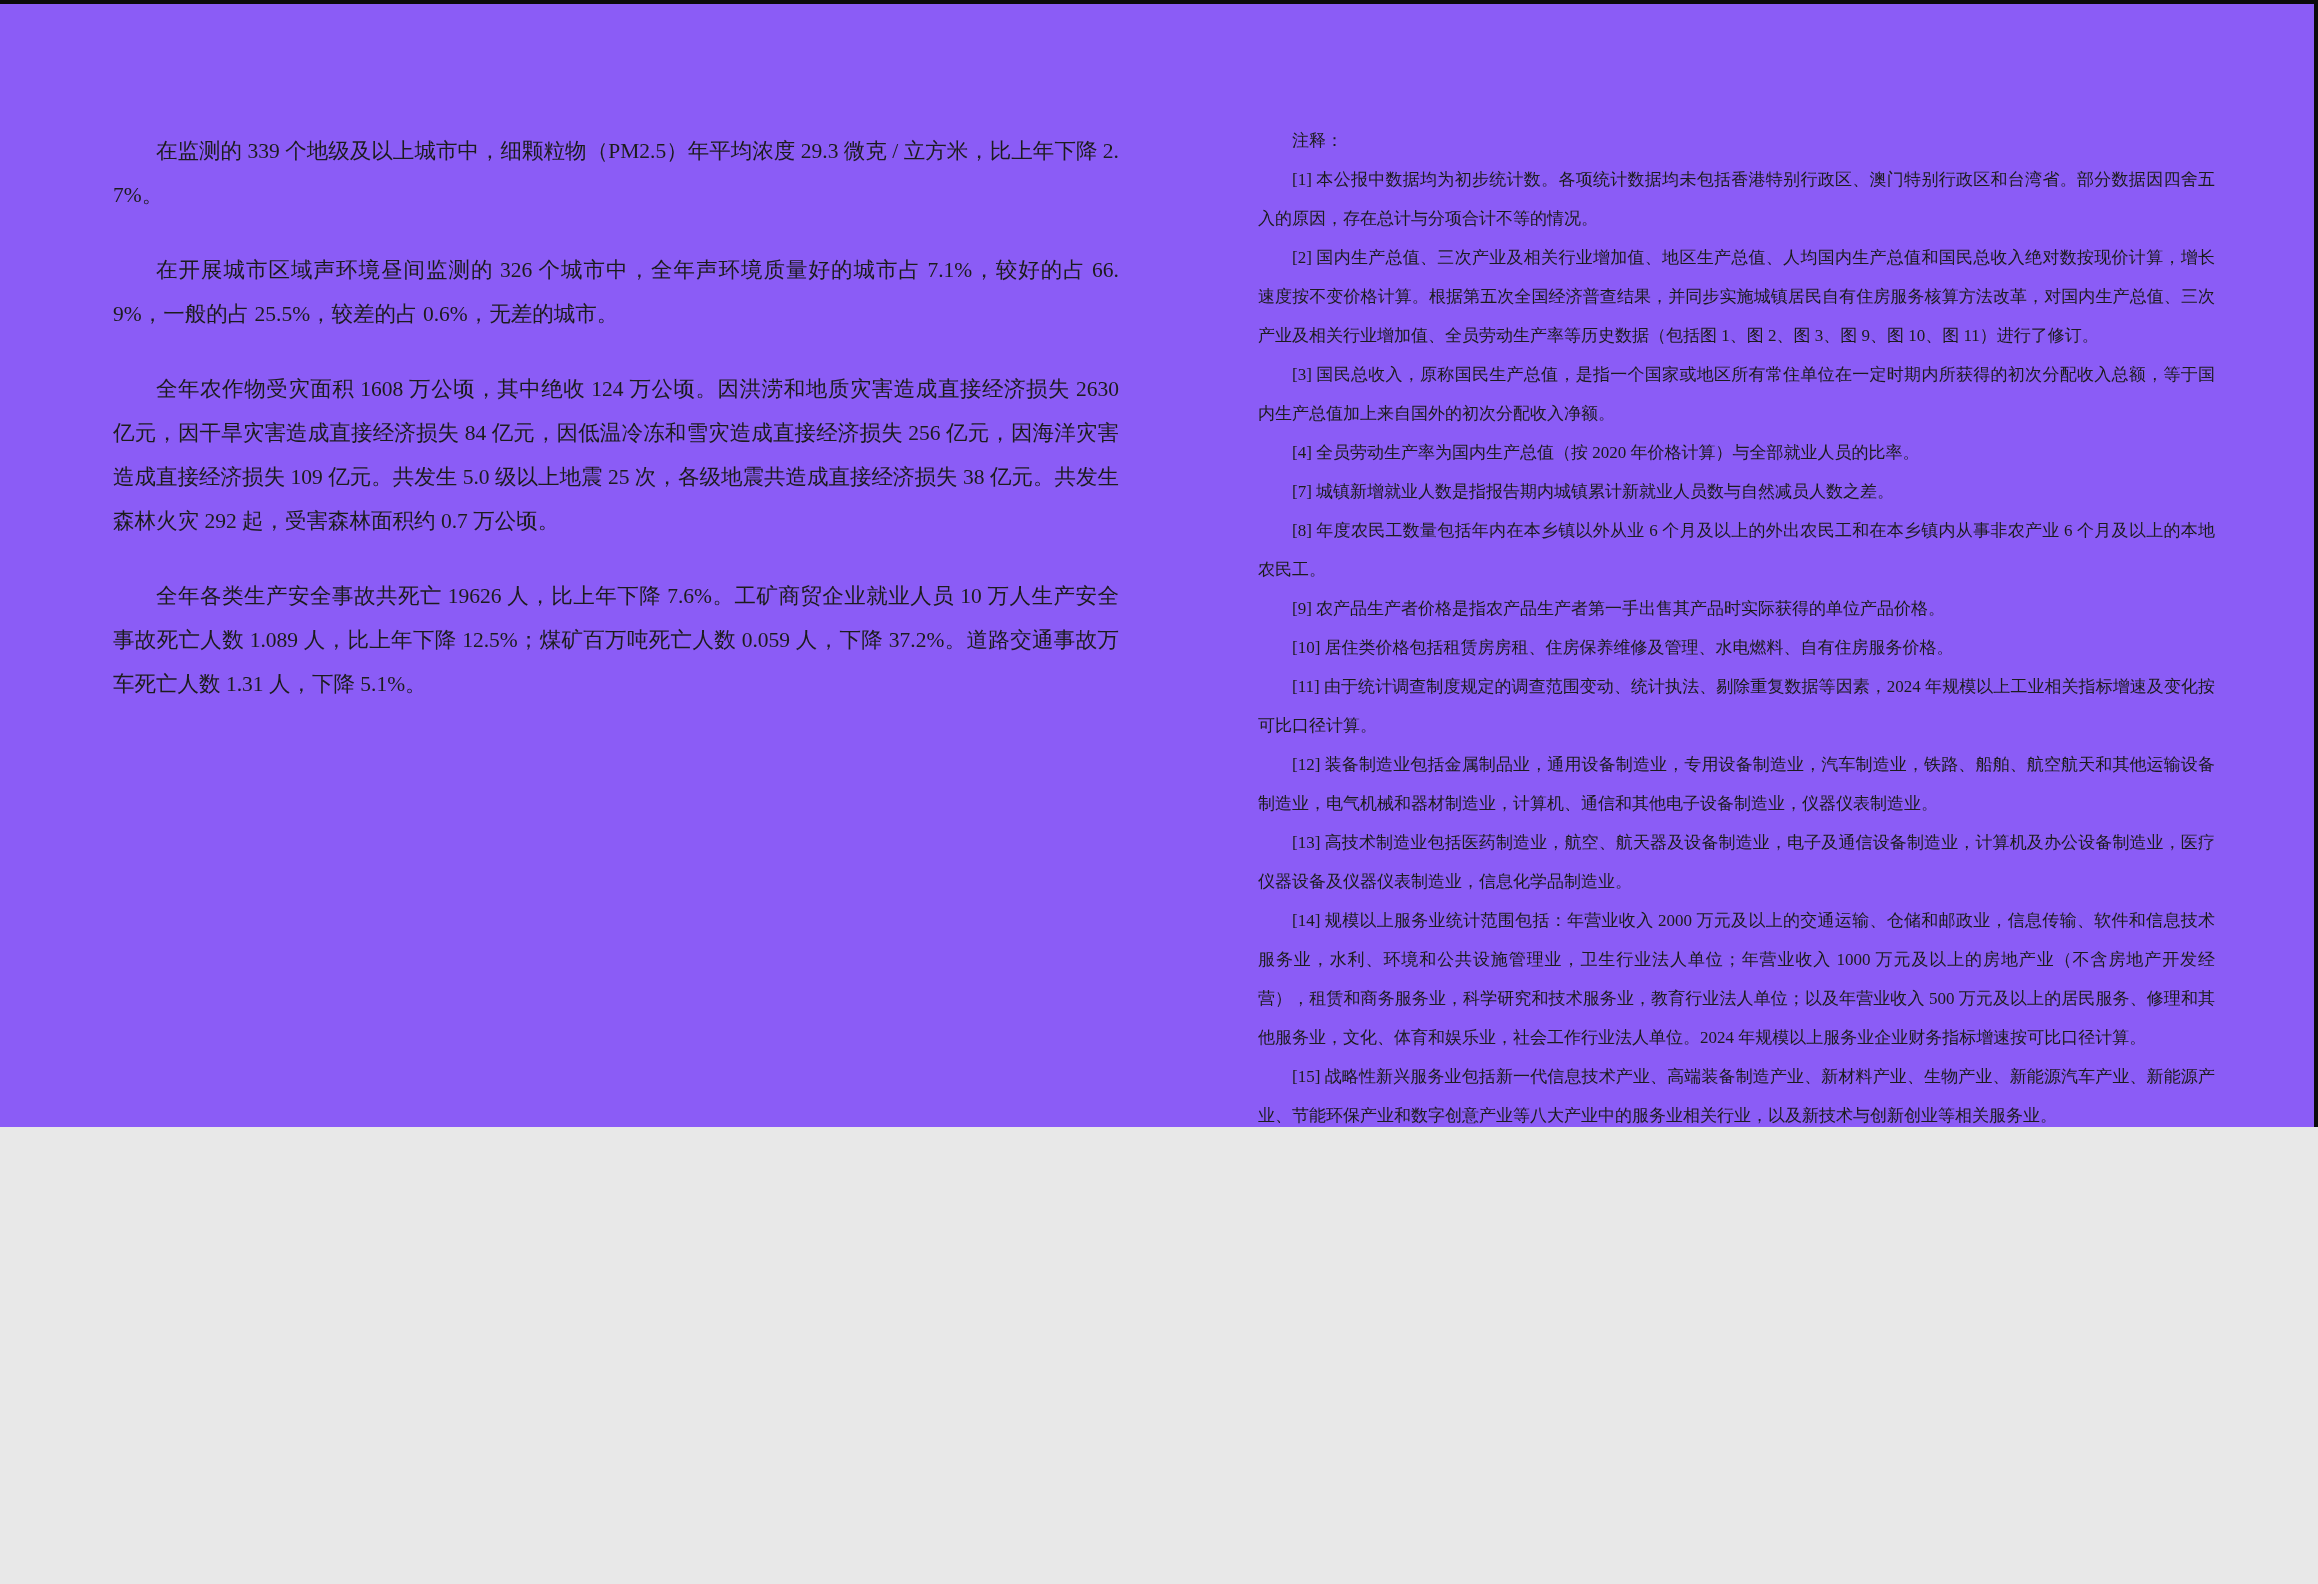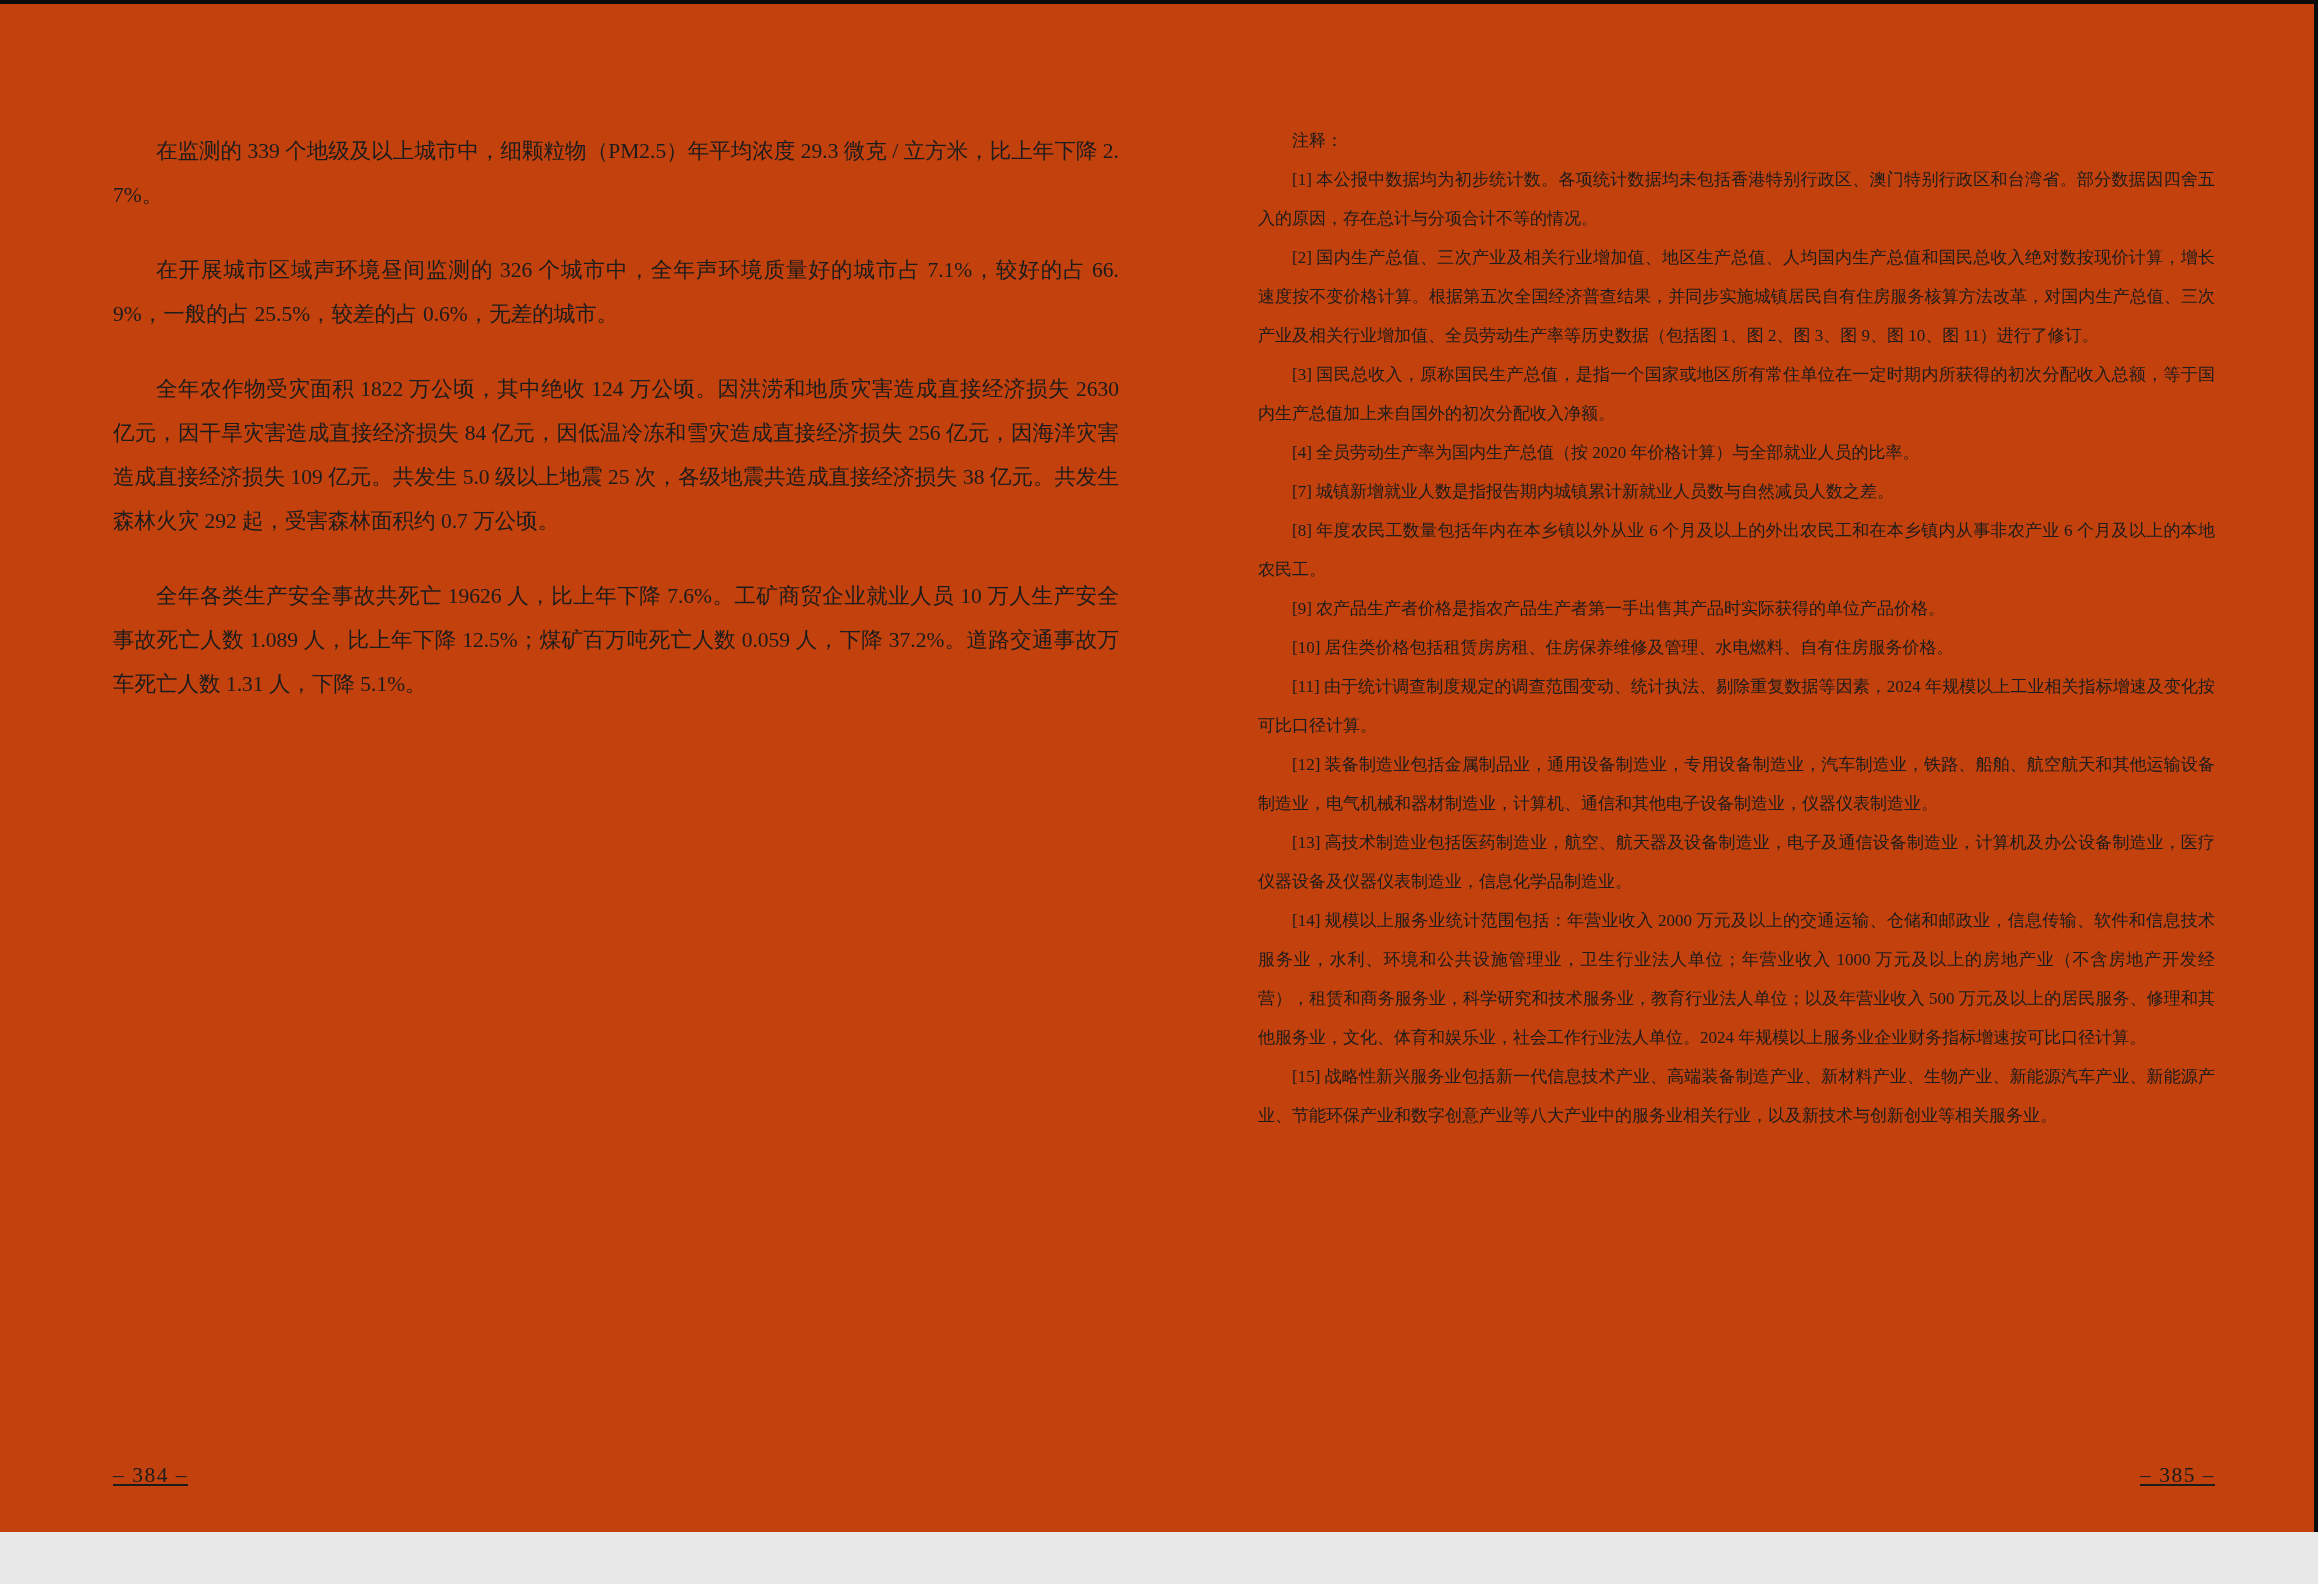--- a/index.html
+++ b/index.html
@@ -3,22 +3,22 @@
 <meta charset="utf-8">
 <style>
   html, body {
     margin: 0;
     padding: 0;
     background: #e8e8e8;
   }
   .canvas {
     position: relative;
     width: 2319px;
-    height: 1532px;
-    background: #c2410c;
+    height: 1127px;
+    background: #8b5cf6;
     overflow: hidden;
     font-family: "Liberation Serif", "DejaVu Serif", serif;
     color: #1c1c1c;
   }
   
   .edge-top {
     position: absolute;
     left: 0; top: 0;
     width: 2319px; height: 3.8px;
     background: #0b0b0b;
@@ -85,21 +85,21 @@
 <body>
 
 <div class="canvas">
 
   <div class="edge-top"></div>
   <div class="edge-right"></div>
 
   <div class="page-left-text">
     <p>在监测的 339 个地级及以上城市中，细颗粒物（PM2.5）年平均浓度 29.3 微克 / 立方米，比上年下降 2.7%。</p>
     <p>在开展城市区域声环境昼间监测的 326 个城市中，全年声环境质量好的城市占 7.1%，较好的占 66.9%，一般的占 25.5%，较差的占 0.6%，无差的城市。</p>
-    <p>全年农作物受灾面积 1822 万公顷，其中绝收 124 万公顷。因洪涝和地质灾害造成直接经济损失 2630 亿元，因干旱灾害造成直接经济损失 84 亿元，因低温冷冻和雪灾造成直接经济损失 256 亿元，因海洋灾害造成直接经济损失 109 亿元。共发生 5.0 级以上地震 25 次，各级地震共造成直接经济损失 38 亿元。共发生森林火灾 292 起，受害森林面积约 0.7 万公顷。</p>
+    <p>全年农作物受灾面积 1608 万公顷，其中绝收 124 万公顷。因洪涝和地质灾害造成直接经济损失 2630 亿元，因干旱灾害造成直接经济损失 84 亿元，因低温冷冻和雪灾造成直接经济损失 256 亿元，因海洋灾害造成直接经济损失 109 亿元。共发生 5.0 级以上地震 25 次，各级地震共造成直接经济损失 38 亿元。共发生森林火灾 292 起，受害森林面积约 0.7 万公顷。</p>
     <p>全年各类生产安全事故共死亡 19626 人，比上年下降 7.6%。工矿商贸企业就业人员 10 万人生产安全事故死亡人数 1.089 人，比上年下降 12.5%；煤矿百万吨死亡人数 0.059 人，下降 37.2%。道路交通事故万车死亡人数 1.31 人，下降 5.1%。</p>
   </div>
 
   <div class="page-right-text">
     <p>注释：</p>
     <p>[1] 本公报中数据均为初步统计数。各项统计数据均未包括香港特别行政区、澳门特别行政区和台湾省。部分数据因四舍五入的原因，存在总计与分项合计不等的情况。</p>
     <p>[2] 国内生产总值、三次产业及相关行业增加值、地区生产总值、人均国内生产总值和国民总收入绝对数按现价计算，增长速度按不变价格计算。根据第五次全国经济普查结果，并同步实施城镇居民自有住房服务核算方法改革，对国内生产总值、三次产业及相关行业增加值、全员劳动生产率等历史数据（包括图 1、图 2、图 3、图 9、图 10、图 11）进行了修订。</p>
     <p>[3] 国民总收入，原称国民生产总值，是指一个国家或地区所有常住单位在一定时期内所获得的初次分配收入总额，等于国内生产总值加上来自国外的初次分配收入净额。</p>
     <p>[4] 全员劳动生产率为国内生产总值（按 2020 年价格计算）与全部就业人员的比率。</p>
     <p>[7] 城镇新增就业人数是指报告期内城镇累计新就业人员数与自然减员人数之差。</p>

